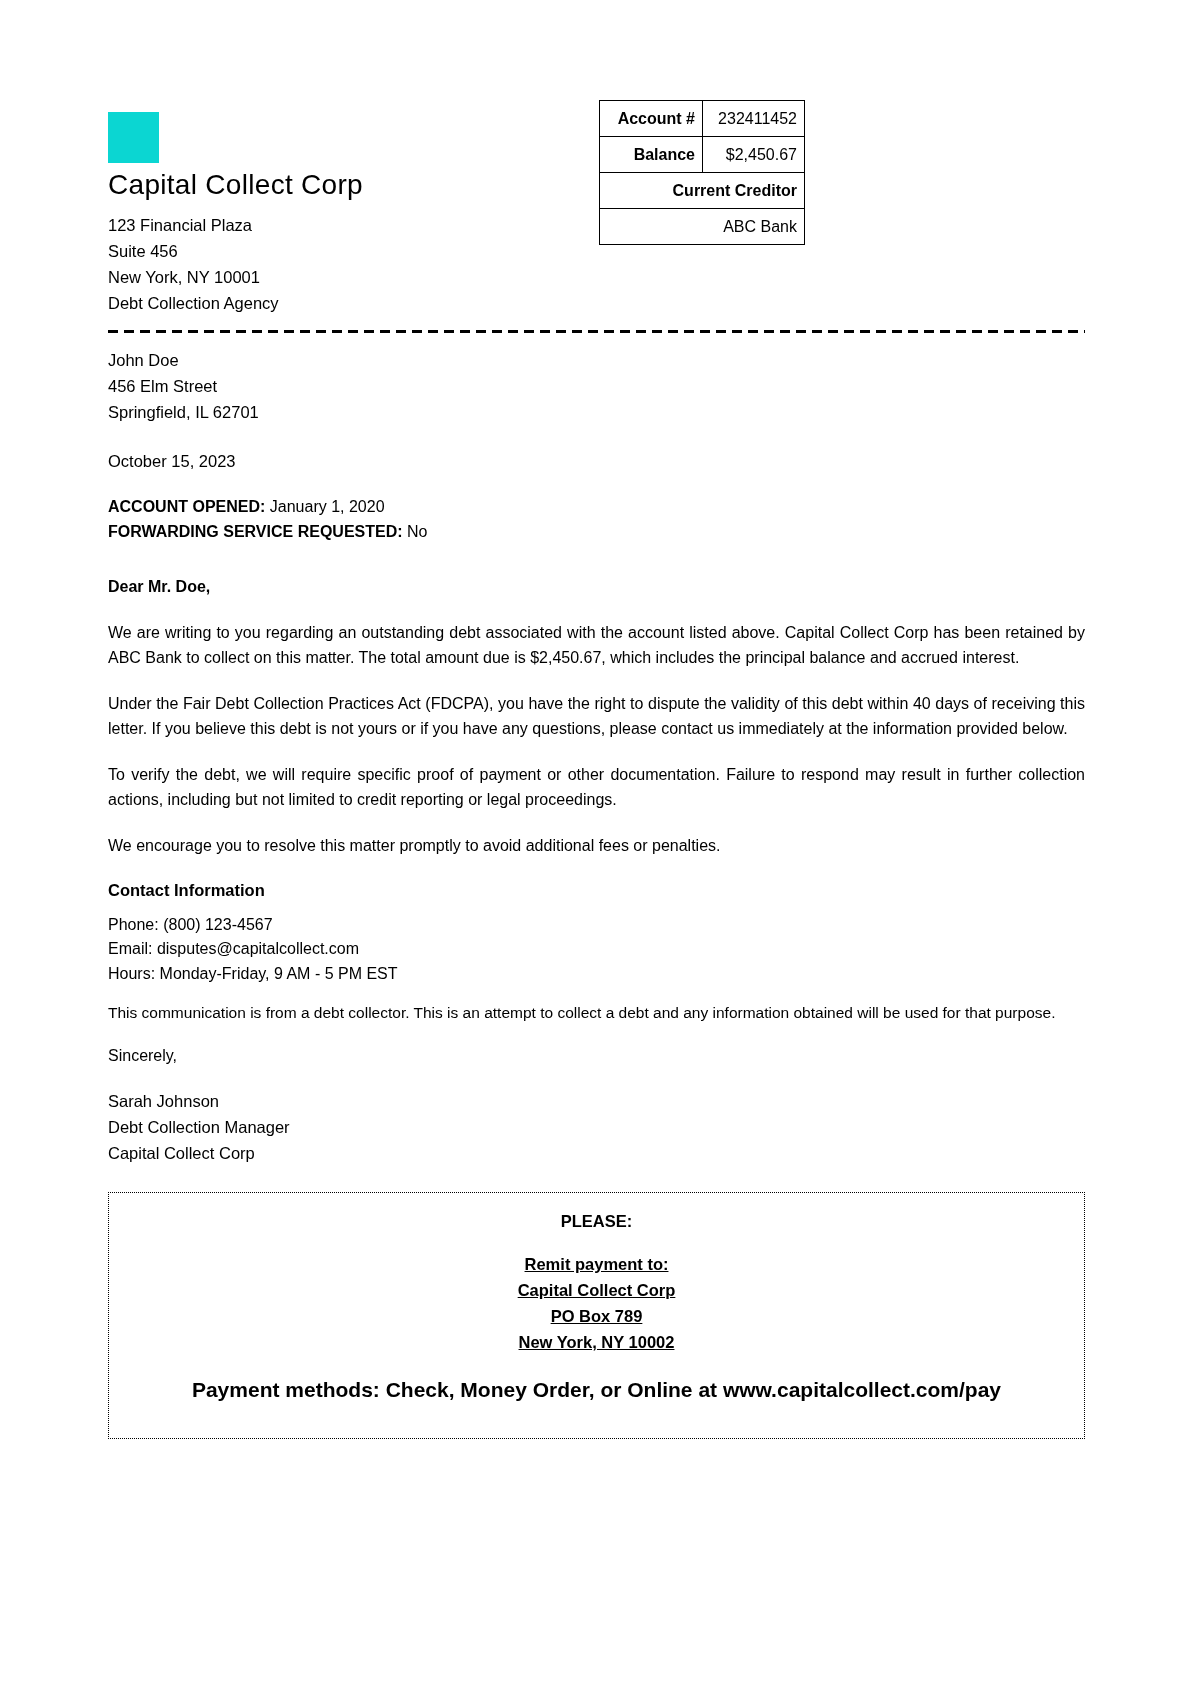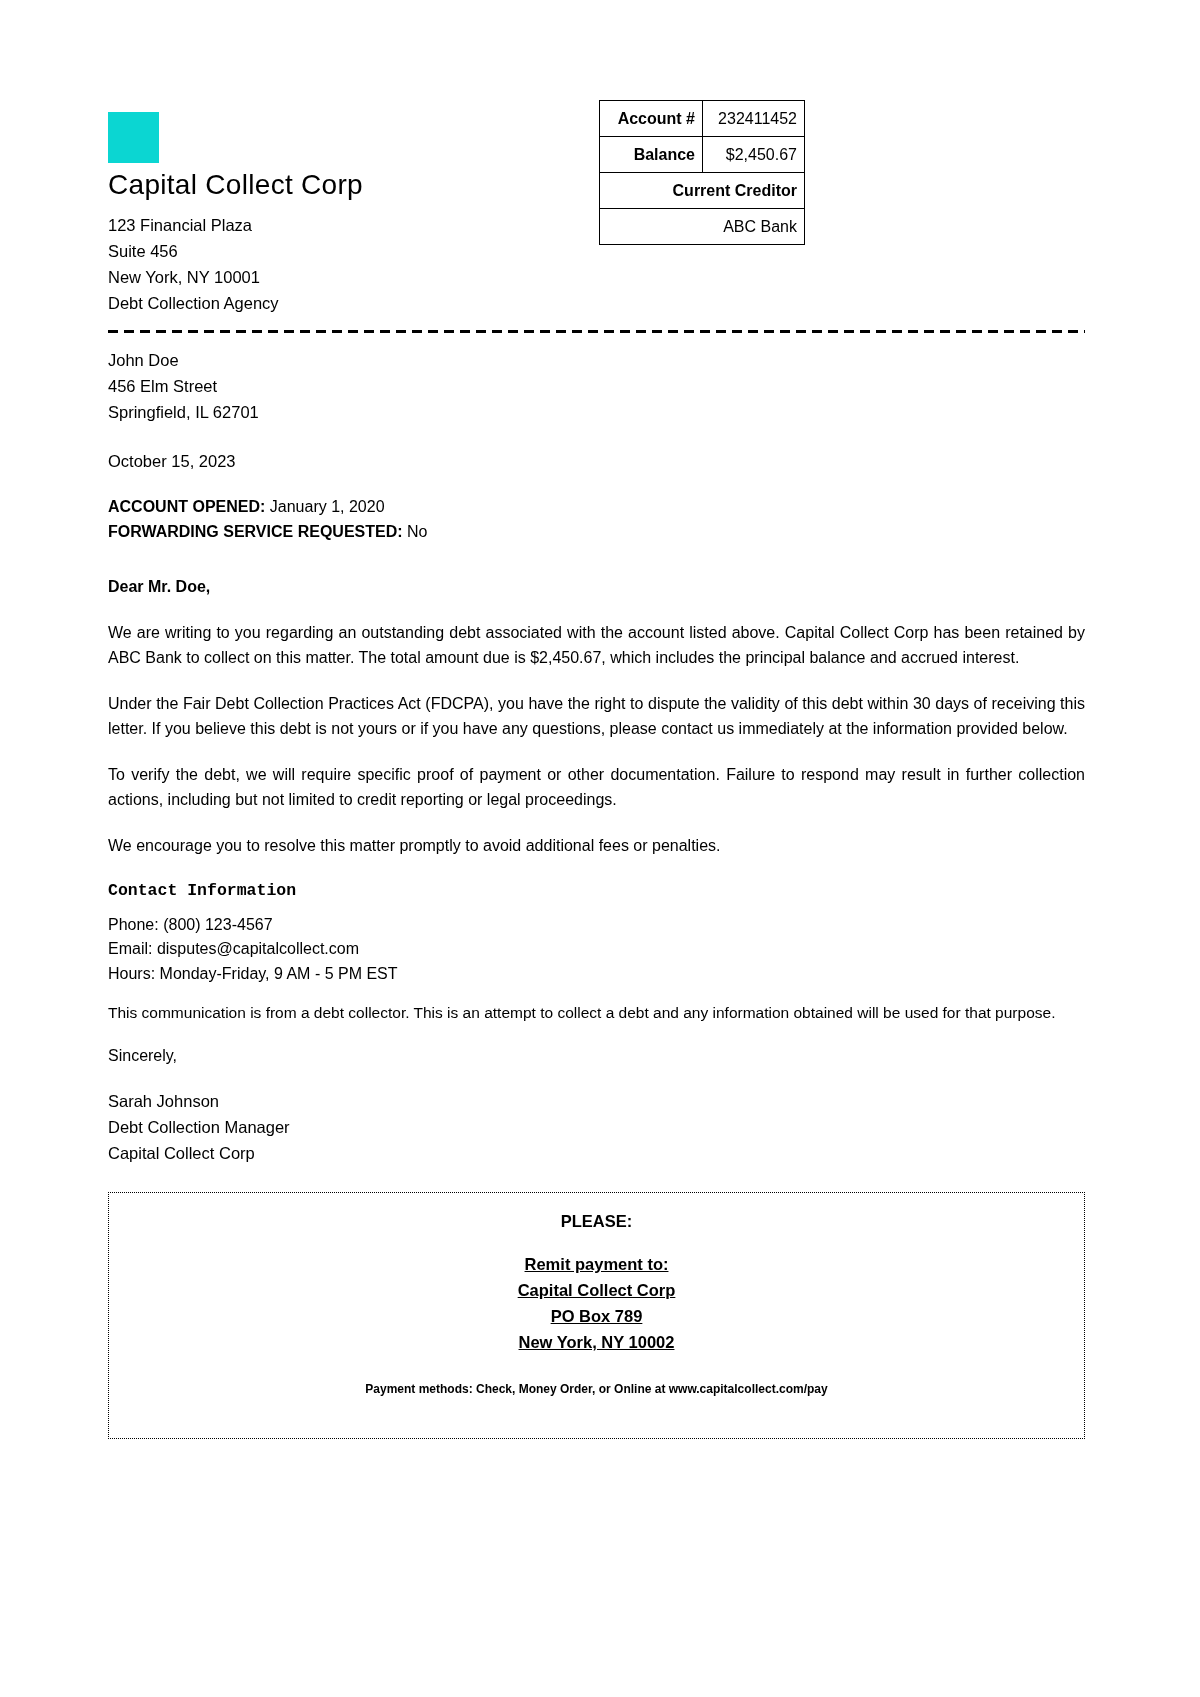--- a/index.html
+++ b/index.html
@@ -46,38 +46,38 @@
     background: repeating-linear-gradient(90deg, #000 0 10px, transparent 10px 16px);
   }
 
   .recipient { margin-top: 14px; }
   .recipient div, .signature div { line-height: 26px; font-size: 16.5px; }
   .date-line { margin: 24px 0 0 0; font-size: 16.5px; }
   .meta { margin-top: 20px; }
   .meta div { line-height: 25px; }
   .salutation { margin: 30px 0 0 0; font-weight: 700; }
   p.body-par { margin: 21px 0 0 0; text-align: justify; }
-  .contact-heading { margin: 20px 0 0 0; font-size: 16.5px; font-weight: 700; line-height: 25px; font-family: Liberation Mono, monospace; }
+  .contact-heading { margin: 20px 0 0 0; font-size: 16.5px; font-weight: 700; line-height: 25px; }
   .contact-lines { margin-top: 10px; }
   .contact-lines div { font-size: 16px; line-height: 24.5px; }
   .disclaimer { margin: 14px 0 0 0; font-size: 15.5px; line-height: 25px; }
   .sincerely { margin: 18px 0 0 0; }
   .signature { margin-top: 20px; }
 
   
   .payment-box {
     margin-top: 26px;
     border: 1px dotted #000;
     text-align: center; font-weight: 700;
     padding: 10px 20px 36px 20px;
   }
   .box-title { margin: 6px 0 0 0; font-size: 16.5px; }
   .remit { margin-top: 17px; }
   .remit div { line-height: 26px; font-size: 16.5px; text-decoration: underline; }
-  .methods { margin: 22px 0 0 0; font-size: 12px; }
+  .methods { margin: 22px 0 0 0; font-size: 21px; }
 </style>
 </head>
 <body>
 
 <div class="page">
 
   <header>
     <div class="logo" style="background: rgb(11, 214, 210);"></div>
     <h1 class="company-name">Capital Collect Corp</h1>
     <div>
@@ -124,21 +124,21 @@
     </div>
     <div>
       <span class="b">FORWARDING SERVICE REQUESTED:</span>
       <span>No</span>
     </div>
   </div>
 
   <p class="salutation">Dear Mr. Doe,</p>
 
   <p class="body-par">We are writing to you regarding an outstanding debt associated with the account listed above. Capital Collect Corp has been retained by ABC Bank to collect on this matter. The total amount due is $2,450.67, which includes the principal balance and accrued interest.</p>
-  <p class="body-par">Under the Fair Debt Collection Practices Act (FDCPA), you have the right to dispute the validity of this debt within 30 days of receiving this letter. If you believe this debt is not yours or if you have any questions, please contact us immediately at the information provided below.</p>
+  <p class="body-par">Under the Fair Debt Collection Practices Act (FDCPA), you have the right to dispute the validity of this debt within 40 days of receiving this letter. If you believe this debt is not yours or if you have any questions, please contact us immediately at the information provided below.</p>
   <p class="body-par">To verify the debt, we will require specific proof of payment or other documentation. Failure to respond may result in further collection actions, including but not limited to credit reporting or legal proceedings.</p>
   <p class="body-par">We encourage you to resolve this matter promptly to avoid additional fees or penalties.</p>
 
   <h2 class="contact-heading">Contact Information</h2>
   <div class="contact-lines">
     <div>Phone: (800) 123-4567</div>
     <div>Email: disputes@capitalcollect.com</div>
     <div>Hours: Monday-Friday, 9 AM - 5 PM EST</div>
   </div>
 

